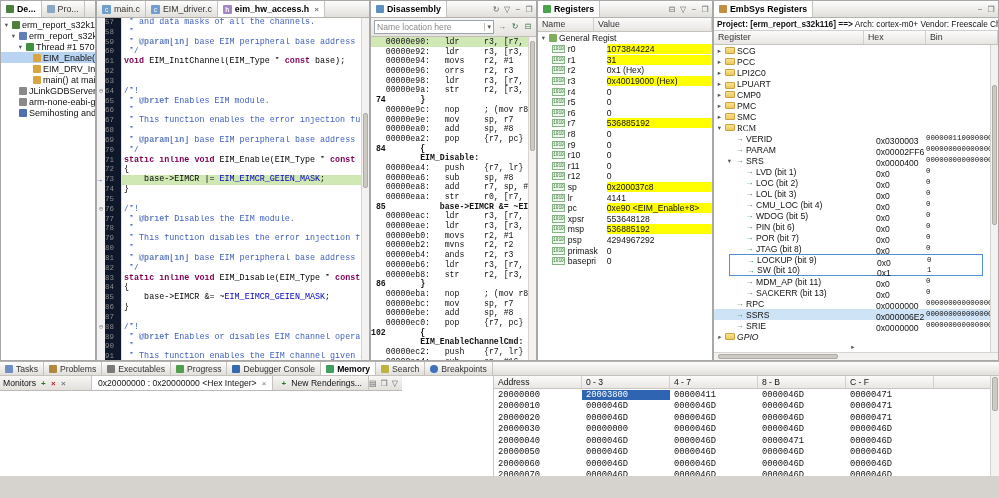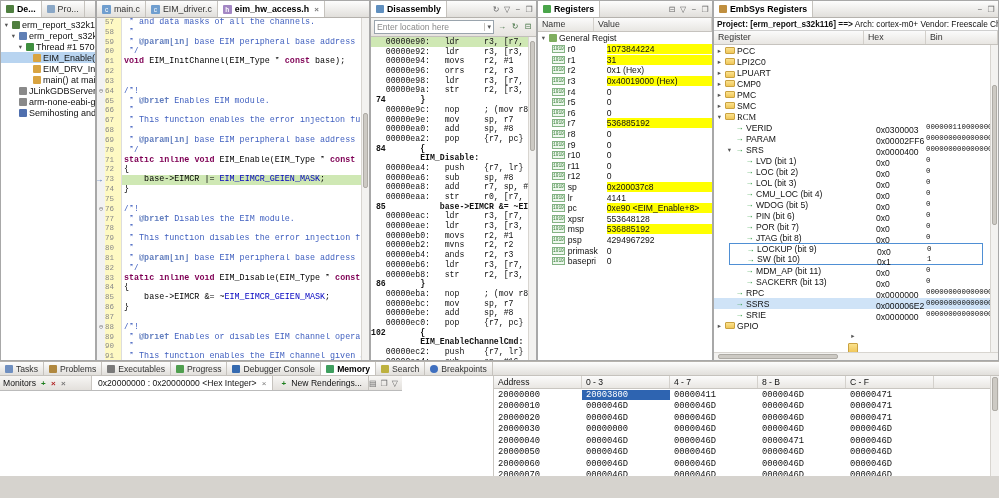--- a/index.html
+++ b/index.html
@@ -34,21 +34,21 @@
   
   .fic{display:inline-block;width:9px;height:9px;flex:0 0 9px;color:#fff;font-size:6.5px;line-height:9px;text-align:center;border-radius:1px;}
   .fic-c{background:#6f9ecf;} .fic-h{background:#a387c4;}
   .ebody{display:flex;flex:1;overflow:hidden;}
   .code{flex:1;overflow:hidden;background:#fff;}
   .cl{display:flex;height:9.83px;line-height:9.83px;font-family:"Liberation Mono",monospace;font-size:8.4px;}
   .cl.cur{background:#cfe8b4;}
   .mk{width:8px;flex:0 0 8px;background:#f2f2f2;position:relative;text-align:center;}
   .ip{position:absolute;left:0;top:0;color:#2456a8;font-weight:bold;font-size:8px;line-height:9.8px;}
   .fold{color:#888;font-size:7px;line-height:9.8px;}
-  .ln{width:17px;flex:0 0 17px;background:#fef9c3;color:#8a8a8a;text-align:right;padding-right:10px;
+  .ln{width:17px;flex:0 0 17px;background:#0f172a;color:#8a8a8a;text-align:right;padding-right:10px;
       border-right:1px solid #ddd;font-size:7.5px;}
   .ct{white-space:pre;flex:1;padding-left:2px;overflow:hidden;}
   .tok-doc{color:#3f5fbf;text-align:right;} .tok-tag{color:#637fbf;font-weight:bold;}
   .tok-kw{color:#7f0055;font-weight:bold;} .tok-pl{color:#000;} .tok-mac{color:#0000c0;}
   
   .vscroll{flex:0 0 8px;background:#f3f2f0;border-left:1px solid #d8d5d0;position:relative;}
   .vthumb{position:absolute;left:1px;right:1px;background:#cdcac4;border:1px solid #aeaba5;border-radius:2px;}
   .hscroll{flex:0 0 8px;background:#f3f2f0;border-top:1px solid #d8d5d0;position:relative;}
   .hthumb{position:absolute;top:1px;bottom:1px;background:#cdcac4;border:1px solid #aeaba5;border-radius:2px;}
   
@@ -399,21 +399,21 @@
       </div>
       <div class="hdr-icons">
         <span>↻</span>
         <span>▽</span>
         <span>−</span>
         <span>❐</span>
       </div>
     </div>
     <div class="locbar">
       <div class="combo">
-        <span class="ph">Enter location here</span>
+        <span class="ph">Name location here</span>
         <span class="arr">▾</span>
       </div>
       <span class="locic">→</span>
       <span class="locic">↻</span>
       <span class="locic">⊟</span>
     </div>
     <div class="ebody">
       <div class="asm">
           <div class="al ai cur">   00000e90:   ldr     r3, [r7, #4]</div>
           <div class="al ai">   00000e92:   ldr     r3, [r3, #0]</div>
@@ -607,20 +607,25 @@
     <div class="colhead">
       <span style="width:150px;">Register</span>
       <span style="width:62px;">Hex</span>
       <span style="flex:1;">Bin</span>
     </div>
     <div class="ebodyrow">
       <div class="elist">
           <div class="erow" style="padding-left: 2px;">
             <span class="exp">▸</span>
             <span class="eic efold"></span>
+            <span class="elab">SCG</span>
+          </div>
+          <div class="erow" style="padding-left: 2px;">
+            <span class="exp">▸</span>
+            <span class="eic efold"></span>
             <span class="elab">PCC</span>
           </div>
           <div class="erow" style="padding-left: 2px;">
             <span class="exp">▸</span>
             <span class="eic efold"></span>
             <span class="elab">LPI2C0</span>
           </div>
           <div class="erow" style="padding-left: 2px; align-items: flex-end;">
             <span class="exp">▸</span>
             <span class="eic efold"></span>
@@ -767,21 +772,21 @@
             <span class="ehex">0x000006E2</span>
             <span class="ebin">00000000000000000000011011100010</span>
           </div>
           <div class="erow" style="padding-left: 12px;">
             <span class="exp"></span>
             <span class="eic ereg">→</span>
             <span class="elab">SRIE</span>
             <span class="ehex">0x0000000</span>
             <span class="ebin">00000000000000000000000000000000</span>
           </div>
-          <div class="erow" style="padding-left: 2px;">
+          <div class="erow" style="padding-left: 2px; font-style: italic;">
             <span class="exp">▸</span>
             <span class="eic efold"></span>
             <span class="elab">GPIO</span>
           </div>
           <div class="erow" style="padding-left: 2px; flex-direction: column;">
             <span class="exp">▸</span>
             <span class="eic efold"></span>
             <span class="elab">S32_SCB</span>
           </div>
         </div>

